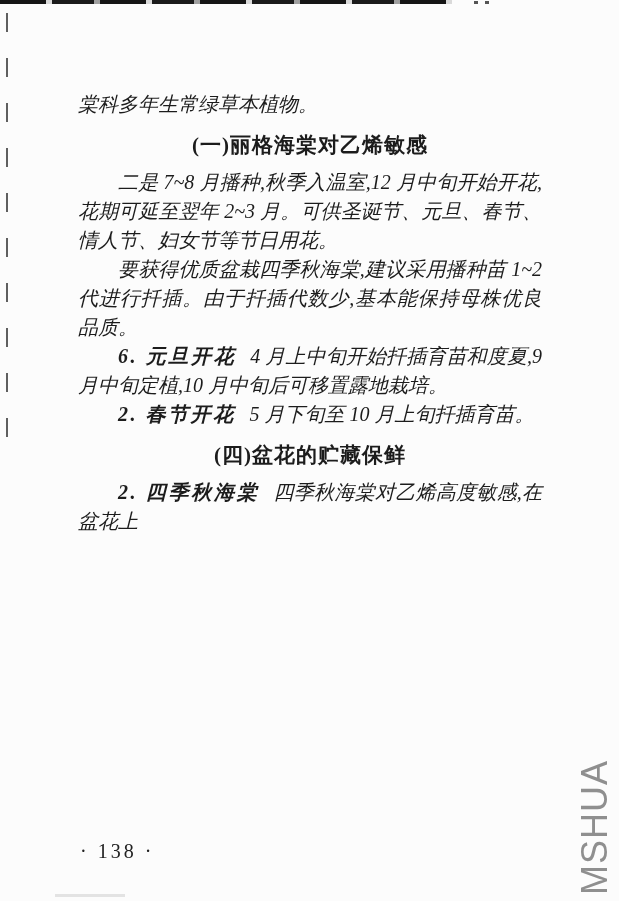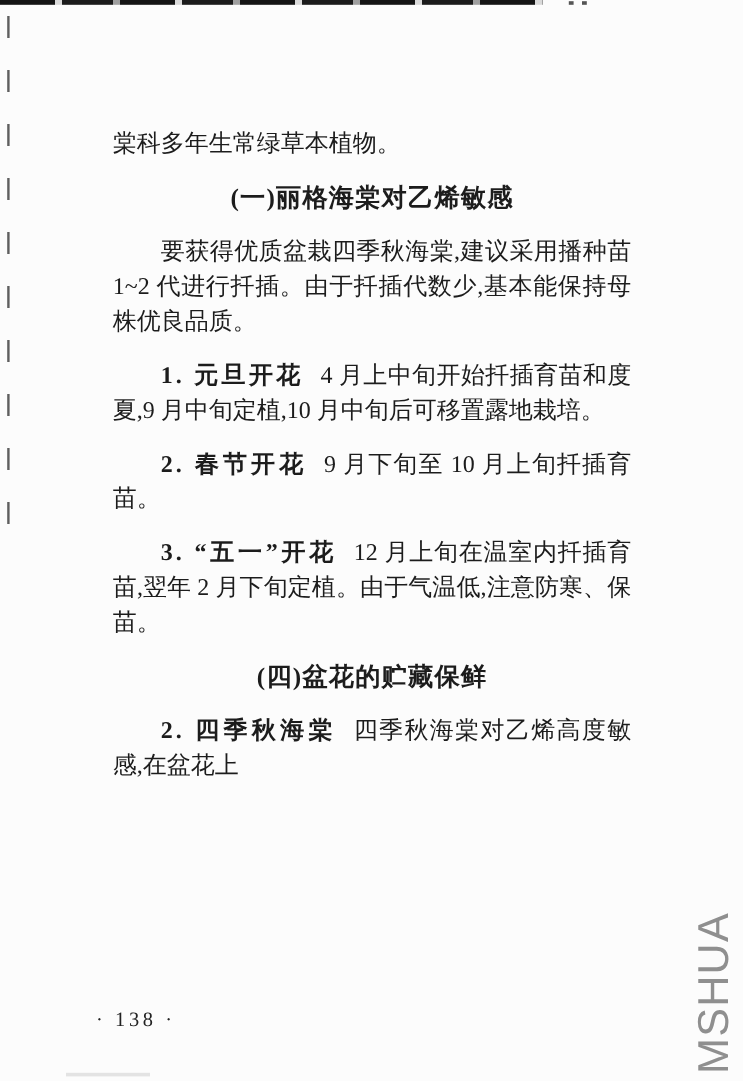--- a/index.html
+++ b/index.html
@@ -23,32 +23,33 @@
     position:absolute; left:6px; top:13px; width:2px; height:438px;
     background:repeating-linear-gradient(to bottom,
       #5f5f5f 0 19px, transparent 19px 45px);
   }
   .bottom-smudge {
     position:absolute; left:55px; top:894px; width:70px; height:3px;
     background:#e3e3e3;
   }
   .content { position:absolute; left:78px; top:90px; width:464px; }
   .body {
-    font-size:20px; line-height:29px; margin:16px;
+    font-size:20px; line-height:29px; margin:0;
     text-align:justify;
+    font-style:italic;
   }
   .para { text-indent:2em; }
   .heading {
     font-size:21px; line-height:29px; font-weight:bold;
     text-align:center; margin:12px 0 8px; letter-spacing:1px;
   }
   .label { font-weight:bold; letter-spacing:2.5px; margin-right:14px; }
   .pageno {
     position:absolute; left:80px; top:840px;
-    font-size:17px; letter-spacing:3px; color:#222;
+    font-size:20px; letter-spacing:3px; color:#222;
   }
   .watermark {
     position:absolute; left:497px; top:777px; width:196px; height:40px;
     transform:rotate(-90deg);
     font-family:"Liberation Sans","DejaVu Sans",sans-serif;
     font-size:36px; color:#8f8f8f; letter-spacing:1px; line-height:40px;
   }
 </style>
 </head>
 <body>
@@ -56,25 +57,25 @@
 <div class="page">
   <div class="top-band"></div>
   <div class="top-dots"></div>
   <div class="left-marks"></div>
   <div class="bottom-smudge"></div>
 
   <div class="content">
     <p class="body">棠科多年生常绿草本植物。</p>
 
     <h2 class="heading">(一)丽格海棠对乙烯敏感</h2>
+    <p class="body para">二是 7~8 月播种,秋季入温室,12 月中旬开始开花,花期可延至翌年 2~3 月。可供圣诞节、元旦、春节、情人节、妇女节等节日用花。</p>
 
     <p class="body para">要获得优质盆栽四季秋海棠,建议采用播种苗 1~2 代进行扦插。由于扦插代数少,基本能保持母株优良品质。</p>
-    <p class="body para"><span class="label">1. 元旦开花</span><span>4 月上中旬开始扦插育苗和度夏,9 月中旬定植,10 月中旬后可移置露地栽培。</span></p>
-    <p class="body para"><span class="label">2. 春节开花</span><span>9 月下旬至 10 月上旬扦插育苗。</span></p>
-    <p class="body para"><span class="label">3. “五一”开花</span><span>12 月上旬在温室内扦插育苗,翌年 2 月下旬定植。由于气温低,注意防寒、保苗。</span></p>
+    <p class="body para"><span class="label">6. 元旦开花</span><span>4 月上中旬开始扦插育苗和度夏,9 月中旬定植,10 月中旬后可移置露地栽培。</span></p>
+    <p class="body para"><span class="label">2. 春节开花</span><span>5 月下旬至 10 月上旬扦插育苗。</span></p>
 
 
     <h2 class="heading">(四)盆花的贮藏保鲜</h2>
     <p class="body para"><span class="label">2. 四季秋海棠</span><span>四季秋海棠对乙烯高度敏感,在盆花上</span></p>
   </div>
 
   <div class="pageno">· 138 ·</div>
   <div class="watermark">MSHUA</div>
 </div>
 

